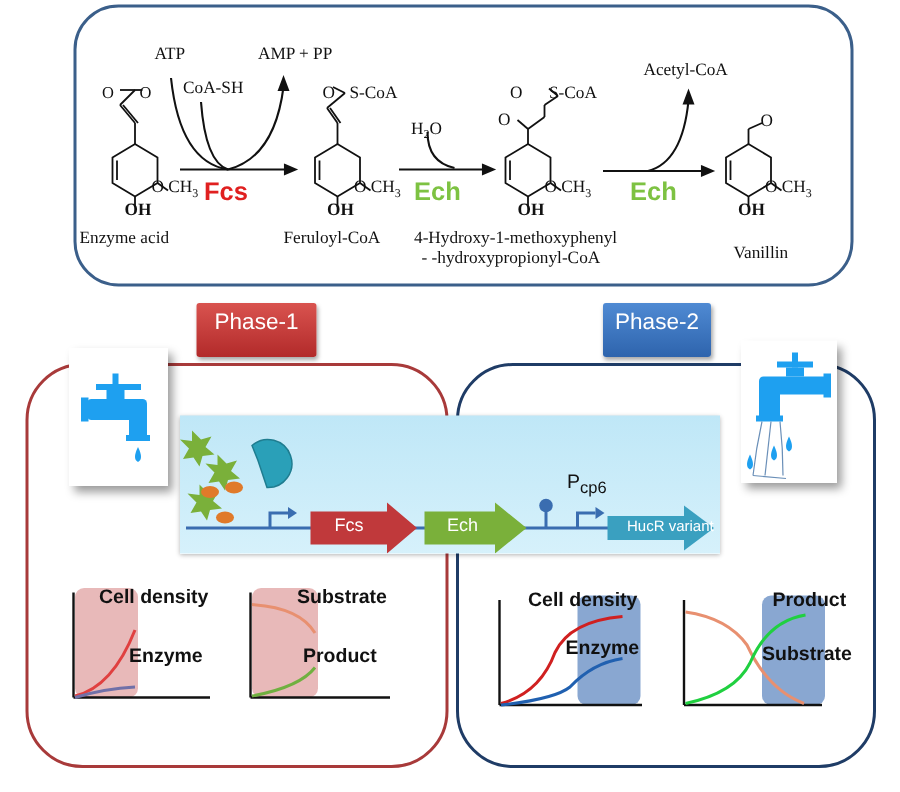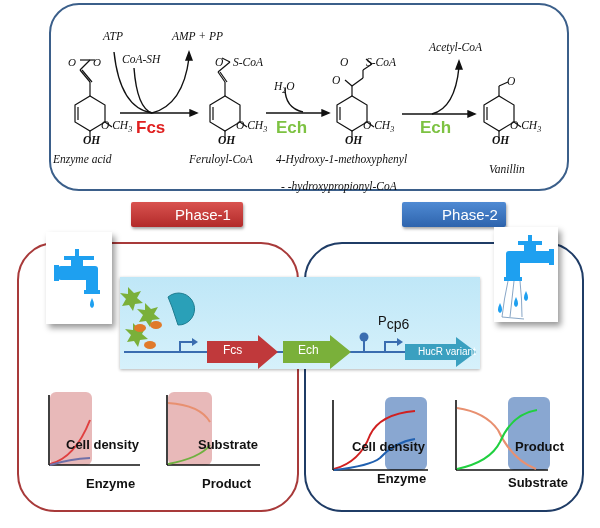--- a/index.html
+++ b/index.html
@@ -1,32 +1,32 @@
 <!DOCTYPE html>
 <html><head>
 <meta charset="utf-8">
 <style>
   html, body { margin:0; padding:0; background:#ffffff; }
   body { width:600px; height:528px; position:relative; overflow:hidden; font-family:"Liberation Serif", serif; }
   .abs { position:absolute; }
-  .serif { font-family:"Liberation Serif", serif; color:#111;font-style:italic; }
+  .serif { font-family:"Liberation Serif", serif; color:#111; }
   .sans { font-family:"Liberation Sans", sans-serif; }
   #top-panel { left:49px; top:3px; width:520px; height:188px; border:2px solid #3b5f8a; border-radius:30px; box-sizing:border-box; background:#fff; }
   .lbl { font-size:11.5px; white-space:nowrap; }
   .enzyme { font-family:"Liberation Sans", sans-serif; font-weight:bold; font-size:17px; }
-  .phase-btn { font-family:"Liberation Sans", sans-serif; font-size:15px; color:#fff; text-align:center; line-height:25px; height:25px; border-radius:2px; box-shadow:1px 2px 3px rgba(0,0,0,0.35);padding-left:32px; }
+  .phase-btn { font-family:"Liberation Sans", sans-serif; font-size:15px; color:#fff; text-align:center; line-height:25px; height:36px; border-radius:2px; box-shadow:1px 2px 3px rgba(0,0,0,0.35); }
   #phase1 { left:131px; top:202px; width:80px; background:linear-gradient(#d9534f,#b22a2a); }
   #phase2 { left:402px; top:202px; width:72px; background:linear-gradient(#4f8ad3,#2e64ad); }
   #left-panel { left:17px; top:242px; width:282px; height:270px; border:2px solid #a83a3a; border-radius:38px; box-sizing:border-box; }
   #right-panel { left:304px; top:242px; width:280px; height:270px; border:2px solid #1f3c66; border-radius:38px; box-sizing:border-box; }
   .tap-card { background:#fff; box-shadow:3px 4px 6px rgba(0,0,0,0.4); }
   #tap1 { left:46px; top:232px; width:66px; height:92px; }
   #tap2 { left:494px; top:227px; width:64px; height:95px; }
   #operon { left:120px; top:277px; width:360px; height:92px; background:linear-gradient(#bfe7f7,#d6f1fb); box-shadow:0 1px 3px rgba(0,0,0,0.3); }
-  .graph-label { font-family:"Liberation Sans", sans-serif; font-weight:bold; font-size:13px; color:#111; white-space:nowrap;margin-top:47px; }
+  .graph-label { font-family:"Liberation Sans", sans-serif; font-weight:bold; font-size:13px; color:#111; white-space:nowrap; }
 </style>
 </head>
 <body>
 
 <div id="top-panel" class="abs"></div>
 
 <svg class="abs" style="left:0;top:0" width="600" height="200">
 
   <g fill="none" stroke="#111" stroke-width="1.2">
     <polygon points="75,105 90,96 105,105 105,122 90,131 75,122"></polygon>
@@ -117,21 +117,21 @@
 
 <span class="abs serif lbl" style="left:274px;top:80px"><span>H</span><sub style="font-size:8px">2</sub><span>O</span></span>
 <span class="abs enzyme" style="left:276px;top:118px;color:#7dc242">Ech</span>
 
 <span class="abs serif lbl" style="left:340px;top:56px">O</span>
 <span class="abs serif lbl" style="left:366px;top:56px">S-CoA</span>
 <span class="abs serif lbl" style="left:332px;top:74px">O</span>
 <span class="abs serif lbl" style="left:363px;top:119px"><span>O CH</span><sub style="font-size:8px">3</sub></span>
 <span class="abs serif lbl" style="left:345px;top:134px;font-weight:bold">OH</span>
 <span class="abs serif lbl" style="left:276px;top:153px">4-Hydroxy-1-methoxyphenyl</span>
-<span class="abs serif lbl" style="left:281px;top:180px">-  -hydroxypropionyl-CoA</span>
+<span class="abs serif lbl" style="left:281px;top:166px">-  -hydroxypropionyl-CoA</span>
 
 <span class="abs serif lbl" style="left:429px;top:41px">Acetyl-CoA</span>
 <span class="abs enzyme" style="left:420px;top:118px;color:#7dc242">Ech</span>
 
 <span class="abs serif lbl" style="left:507px;top:75px">O</span>
 <span class="abs serif lbl" style="left:510px;top:119px"><span>O CH</span><sub style="font-size:8px">3</sub></span>
 <span class="abs serif lbl" style="left:492px;top:134px;font-weight:bold">OH</span>
 <span class="abs serif lbl" style="left:489px;top:163px">Vanillin</span>
 
 <div id="phase1" class="abs phase-btn">Phase-1</div>
@@ -193,21 +193,21 @@
     <polygon points="163,64 210,64 210,58 231,75 210,92 210,86 163,86" fill="#7ab03a"></polygon>
     <line x1="244" y1="75" x2="244" y2="63" stroke="#3a6db0" stroke-width="2"></line>
     <circle cx="244" cy="60" r="4.5" fill="#3a6db0"></circle>
     <path d="M265,75 L265,65 L277,65" stroke="#3a6db0" stroke-width="2" fill="none"></path>
     <polygon points="277,61 283,65 277,69" fill="#3a6db0"></polygon>
     <polygon points="285,67 336,67 336,60 356,75 336,90 336,83 285,83" fill="#3aa0c0"></polygon>
   </svg>
   <span class="abs sans" style="left:103px;top:66px;color:#fff;font-size:12px">Fcs</span>
   <span class="abs sans" style="left:178px;top:66px;color:#fff;font-size:12px">Ech</span>
   <span class="abs sans" style="left:298px;top:69px;color:#fff;font-size:10px;white-space:nowrap">HucR variant</span>
-  <span class="abs sans" style="left:258px;top:36px;color:#111;font-size:13px"><span>P</span><sub style="font-size:14px">cp6</sub></span>
+  <span class="abs sans" style="left:258px;top:36px;color:#111;font-size:13px"><span>P</span><sub style="font-size:11px">cp6</sub></span>
 </div>
 
 <svg class="abs" style="left:0;top:380px" width="600" height="110">
 
   <g>
     <rect x="50" y="12" width="42" height="73" rx="6" fill="#d98b8b" opacity="0.6"></rect>
     <line x1="49" y1="15" x2="49" y2="85" stroke="#111" stroke-width="1.6"></line>
     <line x1="49" y1="85" x2="140" y2="85" stroke="#111" stroke-width="1.6"></line>
     <path d="M50,84 Q75,78 90,40" stroke="#e04040" stroke-width="2" fill="none"></path>
     <path d="M50,85 Q70,79 90,78" stroke="#7070a8" stroke-width="2" fill="none"></path>

